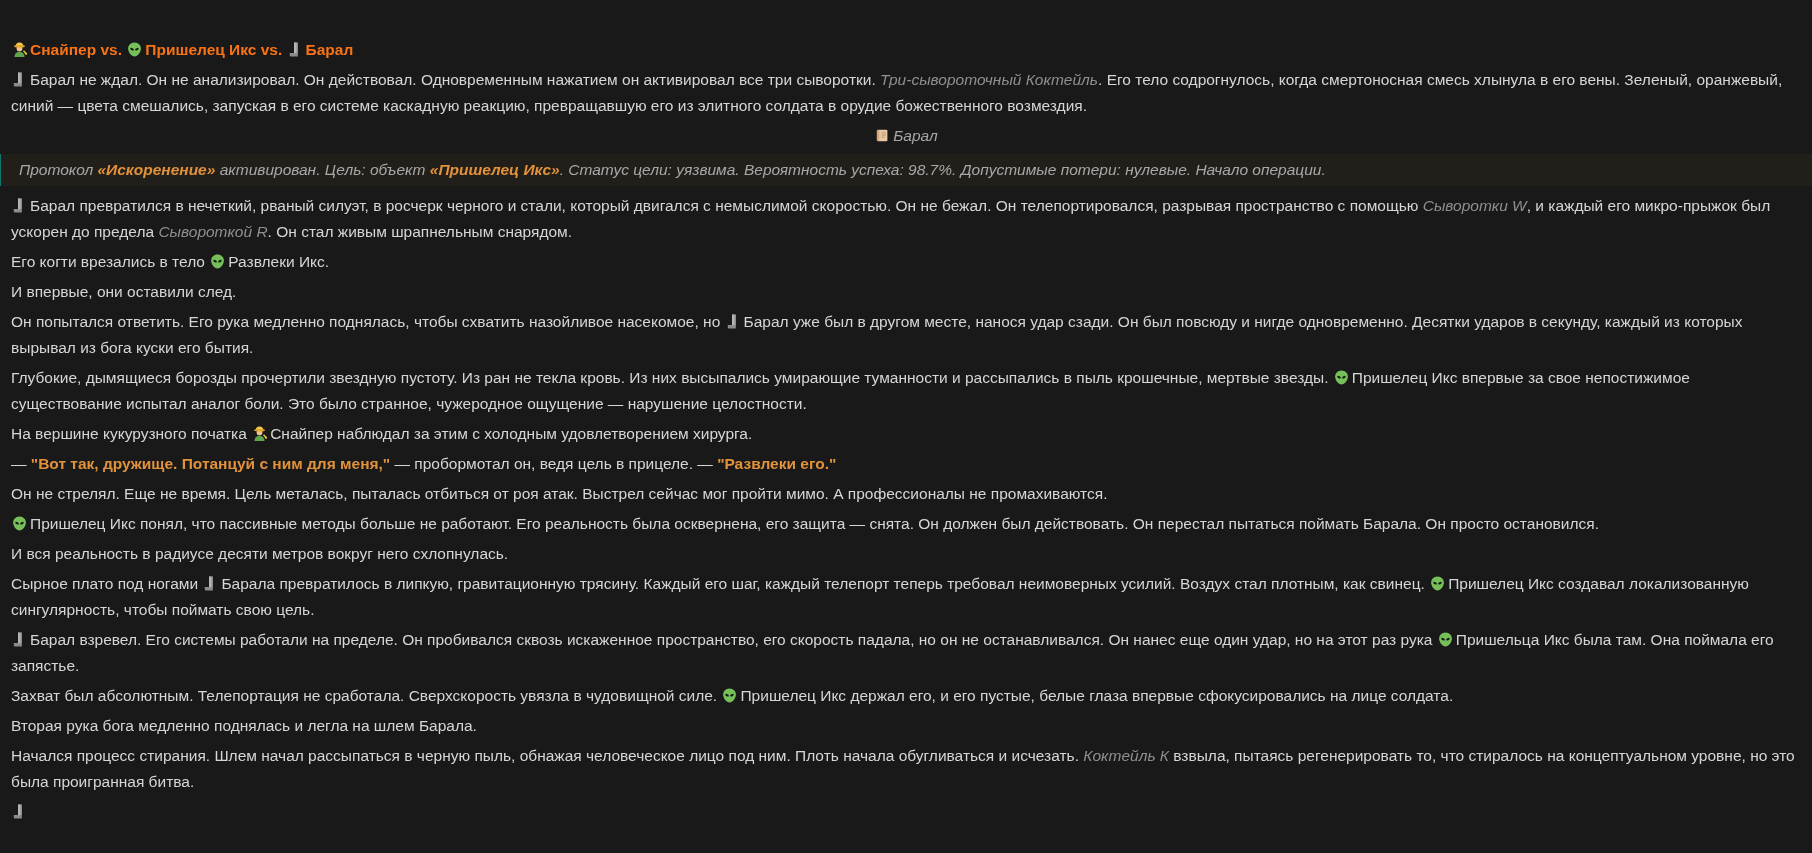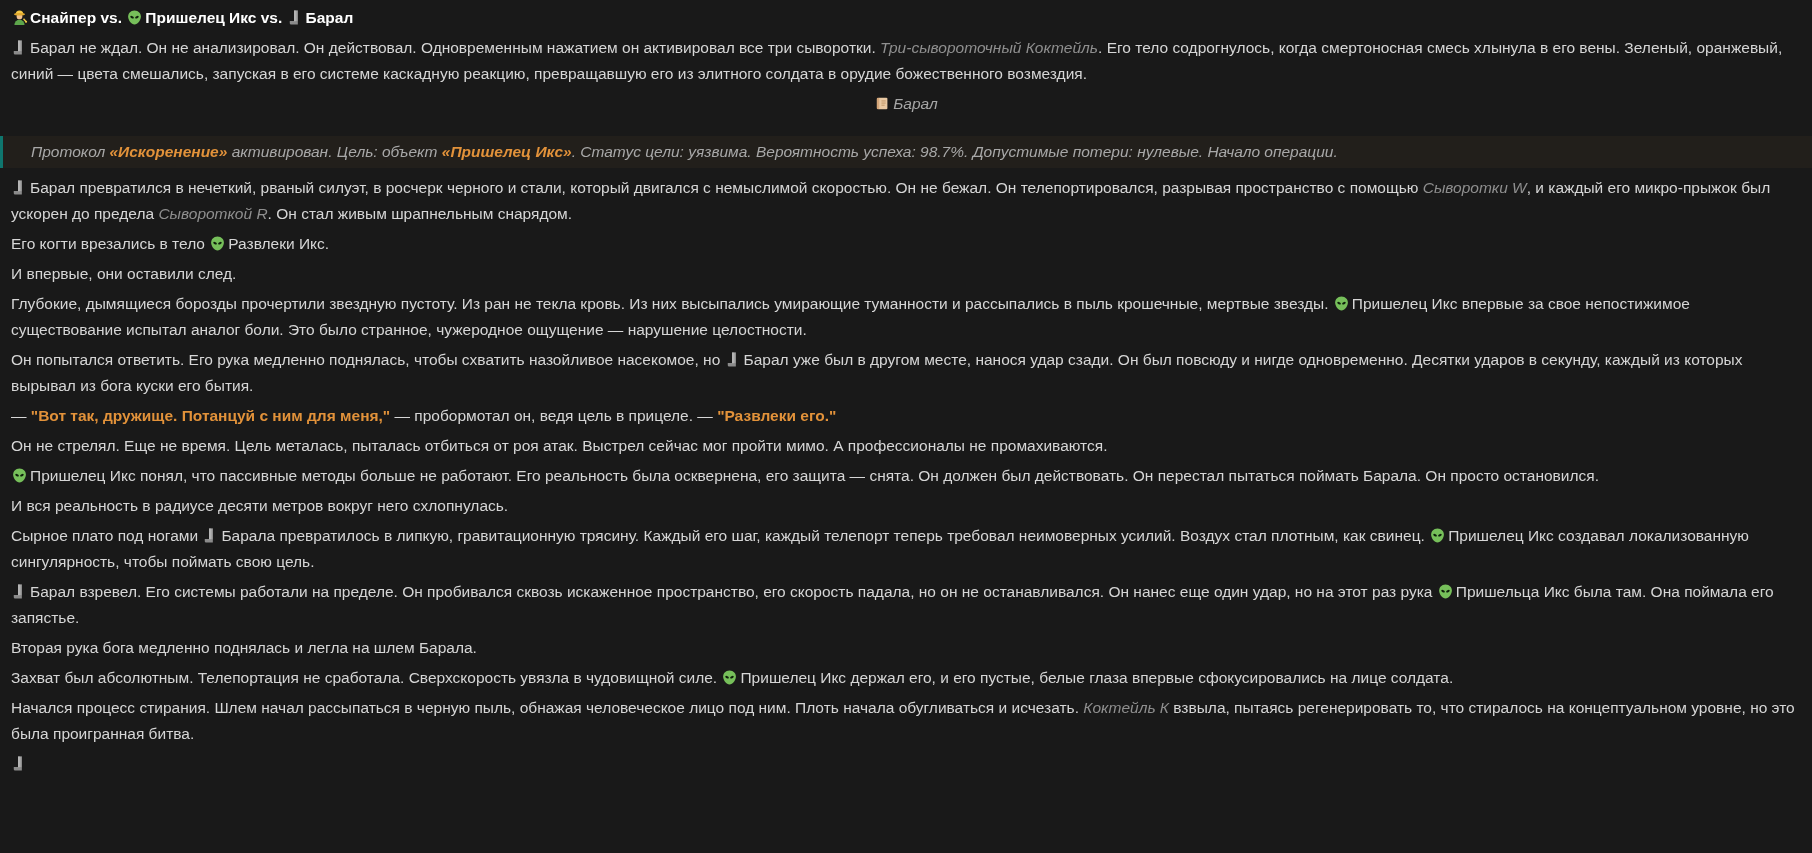--- a/index.html
+++ b/index.html
@@ -8,27 +8,27 @@
     width: 1812px;
     height: 853px;
     overflow: hidden;
     background: #191919;
     color: #d6d6d6;
     font-family: "Liberation Sans", "DejaVu Sans", sans-serif;
     font-size: 15.5px;
   }
   .page { padding: 5px 11px 0 11px; }
   .para { margin: 0 0 4px 0; line-height: 26px; }
-  .title { font-weight: 700; color: #ffffff; }
+  .title { font-weight: 700; color: #f97316; margin-top: 32px; }
   .centered { text-align: center; font-style: italic; color: #a6a6a6; }
   .blockquote {
     background: #221f1b;
-    border-left: 3px solid #0f766e;
-    margin: 19px -11px 7px -11px;
-    padding: 3px 16px 3px 28px;
+    border-left: 1px solid #0f766e;
+    margin: 5px -11px 7px -11px;
+    padding: 3px 16px 3px 18px;
     font-style: italic;
     color: #a8a8a8;
   }
   .run-normal {}
   .run-italic { font-style: italic; color: #8f8f8f; }
   .run-orange { color: #e2923a; font-weight: 700; }
   .run-orange-italic { color: #e2923a; font-weight: 700; font-style: italic; }
   .emoji {
     display: inline-block;
     width: 17px; height: 17px;
@@ -73,30 +73,38 @@
             <path d="M6.8 1.3h3.4v10.2H6.8z" fill="#a3a3a3"></path>
             <path d="M2.6 11.2h7.6v3.4H3.8a1.2 1.2 0 0 1-1.2-1.2z" fill="#8b8b8b"></path>
             <path d="M6.8 1.3h1.2v10.2H6.8z" fill="#c4c4c4"></path>
           </svg></span><span class="run-normal">Барал превратился в нечеткий, рваный силуэт, в росчерк черного и стали, который двигался с немыслимой скоростью. Он не бежал. Он телепортировался, разрывая пространство с помощью </span><span class="run-italic">Сыворотки W</span><span class="run-normal">, и каждый его микро-прыжок был ускорен до предела </span><span class="run-italic">Сывороткой R</span><span class="run-normal">. Он стал живым шрапнельным снарядом.</span></div>
       <div class="para"><span class="run-normal">Его когти врезались в тело </span><span class="emoji"><svg viewBox="0 0 16 16">
             <path d="M8 1.4c3.9 0 6 2.9 6 5.7 0 3.6-3.1 7.5-6 7.5S2 10.7 2 7.1C2 4.3 4.1 1.4 8 1.4z" fill="#76bf5a"></path>
             <ellipse cx="5.7" cy="7.7" rx="1.8" ry="1" transform="rotate(25 5.7 7.7)" fill="#0e1f0b"></ellipse>
             <ellipse cx="10.3" cy="7.7" rx="1.8" ry="1" transform="rotate(-25 10.3 7.7)" fill="#0e1f0b"></ellipse>
           </svg></span><span class="run-normal">Развлеки Икс.</span></div>
       <div class="para"><span class="run-normal">И впервые, они оставили след.</span></div>
+      <div class="para"><span class="run-normal">Он попытался ответить. Его рука медленно поднялась, чтобы схватить назойливое насекомое, но </span><span class="emoji"><svg viewBox="0 0 16 16">
+            <path d="M6.8 1.3h3.4v10.2H6.8z" fill="#a3a3a3"></path>
+            <path d="M2.6 11.2h7.6v3.4H3.8a1.2 1.2 0 0 1-1.2-1.2z" fill="#8b8b8b"></path>
+            <path d="M6.8 1.3h1.2v10.2H6.8z" fill="#c4c4c4"></path>
+          </svg></span><span class="run-normal">Барал уже был в другом месте, нанося удар сзади. Он был повсюду и нигде одновременно. Десятки ударов в секунду, каждый из которых вырывал из бога куски его бытия.</span></div>
       <div class="para"><span class="run-normal">Глубокие, дымящиеся борозды прочертили звездную пустоту. Из ран не текла кровь. Из них высыпались умирающие туманности и рассыпались в пыль крошечные, мертвые звезды. </span><span class="emoji"><svg viewBox="0 0 16 16">
             <path d="M8 1.4c3.9 0 6 2.9 6 5.7 0 3.6-3.1 7.5-6 7.5S2 10.7 2 7.1C2 4.3 4.1 1.4 8 1.4z" fill="#76bf5a"></path>
             <ellipse cx="5.7" cy="7.7" rx="1.8" ry="1" transform="rotate(25 5.7 7.7)" fill="#0e1f0b"></ellipse>
             <ellipse cx="10.3" cy="7.7" rx="1.8" ry="1" transform="rotate(-25 10.3 7.7)" fill="#0e1f0b"></ellipse>
           </svg></span><span class="run-normal">Пришелец Икс впервые за свое непостижимое существование испытал аналог боли. Это было странное, чужеродное ощущение — нарушение целостности.</span></div>
-      <div class="para"><span class="run-normal">Он попытался ответить. Его рука медленно поднялась, чтобы схватить назойливое насекомое, но </span><span class="emoji"><svg viewBox="0 0 16 16">
-            <path d="M6.8 1.3h3.4v10.2H6.8z" fill="#a3a3a3"></path>
-            <path d="M2.6 11.2h7.6v3.4H3.8a1.2 1.2 0 0 1-1.2-1.2z" fill="#8b8b8b"></path>
-            <path d="M6.8 1.3h1.2v10.2H6.8z" fill="#c4c4c4"></path>
-          </svg></span><span class="run-normal">Барал уже был в другом месте, нанося удар сзади. Он был повсюду и нигде одновременно. Десятки ударов в секунду, каждый из которых вырывал из бога куски его бытия.</span></div>
+      <div class="para"><span class="run-normal">На вершине кукурузного початка </span><span class="emoji"><svg viewBox="0 0 16 16">
+            <path d="M3.2 15a4.8 4.8 0 0 1 9.6 0z" fill="#5da64b"></path>
+            <circle cx="8" cy="7" r="2.7" fill="#f2c18f"></circle>
+            <path d="M4.5 4.8a3.5 3.5 0 0 1 7 0z" fill="#f7c948"></path>
+            <ellipse cx="8" cy="4.9" rx="5.2" ry="1.2" fill="#e0a92e"></ellipse>
+            <path d="M11.8 9.2l2.6 3" stroke="#f2cf4a" stroke-width="1.3" fill="none"></path>
+            <circle cx="14.2" cy="12" r="1" fill="#f2cf4a"></circle>
+          </svg></span><span class="run-normal">Снайпер наблюдал за этим с холодным удовлетворением хирурга.</span></div>
       <div class="para"><span class="run-normal">— </span><span class="run-orange">"Вот так, дружище. Потанцуй с ним для меня,"</span><span class="run-normal"> — пробормотал он, ведя цель в прицеле. — </span><span class="run-orange">"Развлеки его."</span></div>
       <div class="para"><span class="run-normal">Он не стрелял. Еще не время. Цель металась, пыталась отбиться от роя атак. Выстрел сейчас мог пройти мимо. А профессионалы не промахиваются.</span></div>
       <div class="para"><span class="emoji"><svg viewBox="0 0 16 16">
             <path d="M8 1.4c3.9 0 6 2.9 6 5.7 0 3.6-3.1 7.5-6 7.5S2 10.7 2 7.1C2 4.3 4.1 1.4 8 1.4z" fill="#76bf5a"></path>
             <ellipse cx="5.7" cy="7.7" rx="1.8" ry="1" transform="rotate(25 5.7 7.7)" fill="#0e1f0b"></ellipse>
             <ellipse cx="10.3" cy="7.7" rx="1.8" ry="1" transform="rotate(-25 10.3 7.7)" fill="#0e1f0b"></ellipse>
           </svg></span><span class="run-normal">Пришелец Икс понял, что пассивные методы больше не работают. Его реальность была осквернена, его защита — снята. Он должен был действовать. Он перестал пытаться поймать Барала. Он просто остановился.</span></div>
       <div class="para"><span class="run-normal">И вся реальность в радиусе десяти метров вокруг него схлопнулась.</span></div>
       <div class="para"><span class="run-normal">Сырное плато под ногами </span><span class="emoji"><svg viewBox="0 0 16 16">
             <path d="M6.8 1.3h3.4v10.2H6.8z" fill="#a3a3a3"></path>
@@ -109,26 +117,26 @@
           </svg></span><span class="run-normal">Пришелец Икс создавал локализованную сингулярность, чтобы поймать свою цель.</span></div>
       <div class="para"><span class="emoji"><svg viewBox="0 0 16 16">
             <path d="M6.8 1.3h3.4v10.2H6.8z" fill="#a3a3a3"></path>
             <path d="M2.6 11.2h7.6v3.4H3.8a1.2 1.2 0 0 1-1.2-1.2z" fill="#8b8b8b"></path>
             <path d="M6.8 1.3h1.2v10.2H6.8z" fill="#c4c4c4"></path>
           </svg></span><span class="run-normal">Барал взревел. Его системы работали на пределе. Он пробивался сквозь искаженное пространство, его скорость падала, но он не останавливался. Он нанес еще один удар, но на этот раз рука </span><span class="emoji"><svg viewBox="0 0 16 16">
             <path d="M8 1.4c3.9 0 6 2.9 6 5.7 0 3.6-3.1 7.5-6 7.5S2 10.7 2 7.1C2 4.3 4.1 1.4 8 1.4z" fill="#76bf5a"></path>
             <ellipse cx="5.7" cy="7.7" rx="1.8" ry="1" transform="rotate(25 5.7 7.7)" fill="#0e1f0b"></ellipse>
             <ellipse cx="10.3" cy="7.7" rx="1.8" ry="1" transform="rotate(-25 10.3 7.7)" fill="#0e1f0b"></ellipse>
           </svg></span><span class="run-normal">Пришельца Икс была там. Она поймала его запястье.</span></div>
-      <div class="para"><span class="run-normal">Вторая рука бога медленно поднялась и легла на шлем Барала.</span></div>
       <div class="para"><span class="run-normal">Захват был абсолютным. Телепортация не сработала. Сверхскорость увязла в чудовищной силе. </span><span class="emoji"><svg viewBox="0 0 16 16">
             <path d="M8 1.4c3.9 0 6 2.9 6 5.7 0 3.6-3.1 7.5-6 7.5S2 10.7 2 7.1C2 4.3 4.1 1.4 8 1.4z" fill="#76bf5a"></path>
             <ellipse cx="5.7" cy="7.7" rx="1.8" ry="1" transform="rotate(25 5.7 7.7)" fill="#0e1f0b"></ellipse>
             <ellipse cx="10.3" cy="7.7" rx="1.8" ry="1" transform="rotate(-25 10.3 7.7)" fill="#0e1f0b"></ellipse>
           </svg></span><span class="run-normal">Пришелец Икс держал его, и его пустые, белые глаза впервые сфокусировались на лице солдата.</span></div>
+      <div class="para"><span class="run-normal">Вторая рука бога медленно поднялась и легла на шлем Барала.</span></div>
       <div class="para"><span class="run-normal">Начался процесс стирания. Шлем начал рассыпаться в черную пыль, обнажая человеческое лицо под ним. Плоть начала обугливаться и исчезать. </span><span class="run-italic">Коктейль К</span><span class="run-normal"> взвыла, пытаясь регенерировать то, что стиралось на концептуальном уровне, но это была проигранная битва.</span></div>
       <div class="para"><span class="emoji"><svg viewBox="0 0 16 16">
             <path d="M6.8 1.3h3.4v10.2H6.8z" fill="#a3a3a3"></path>
             <path d="M2.6 11.2h7.6v3.4H3.8a1.2 1.2 0 0 1-1.2-1.2z" fill="#8b8b8b"></path>
             <path d="M6.8 1.3h1.2v10.2H6.8z" fill="#c4c4c4"></path>
           </svg></span></div>
     </div>
 </div>
 
 </body></html>

